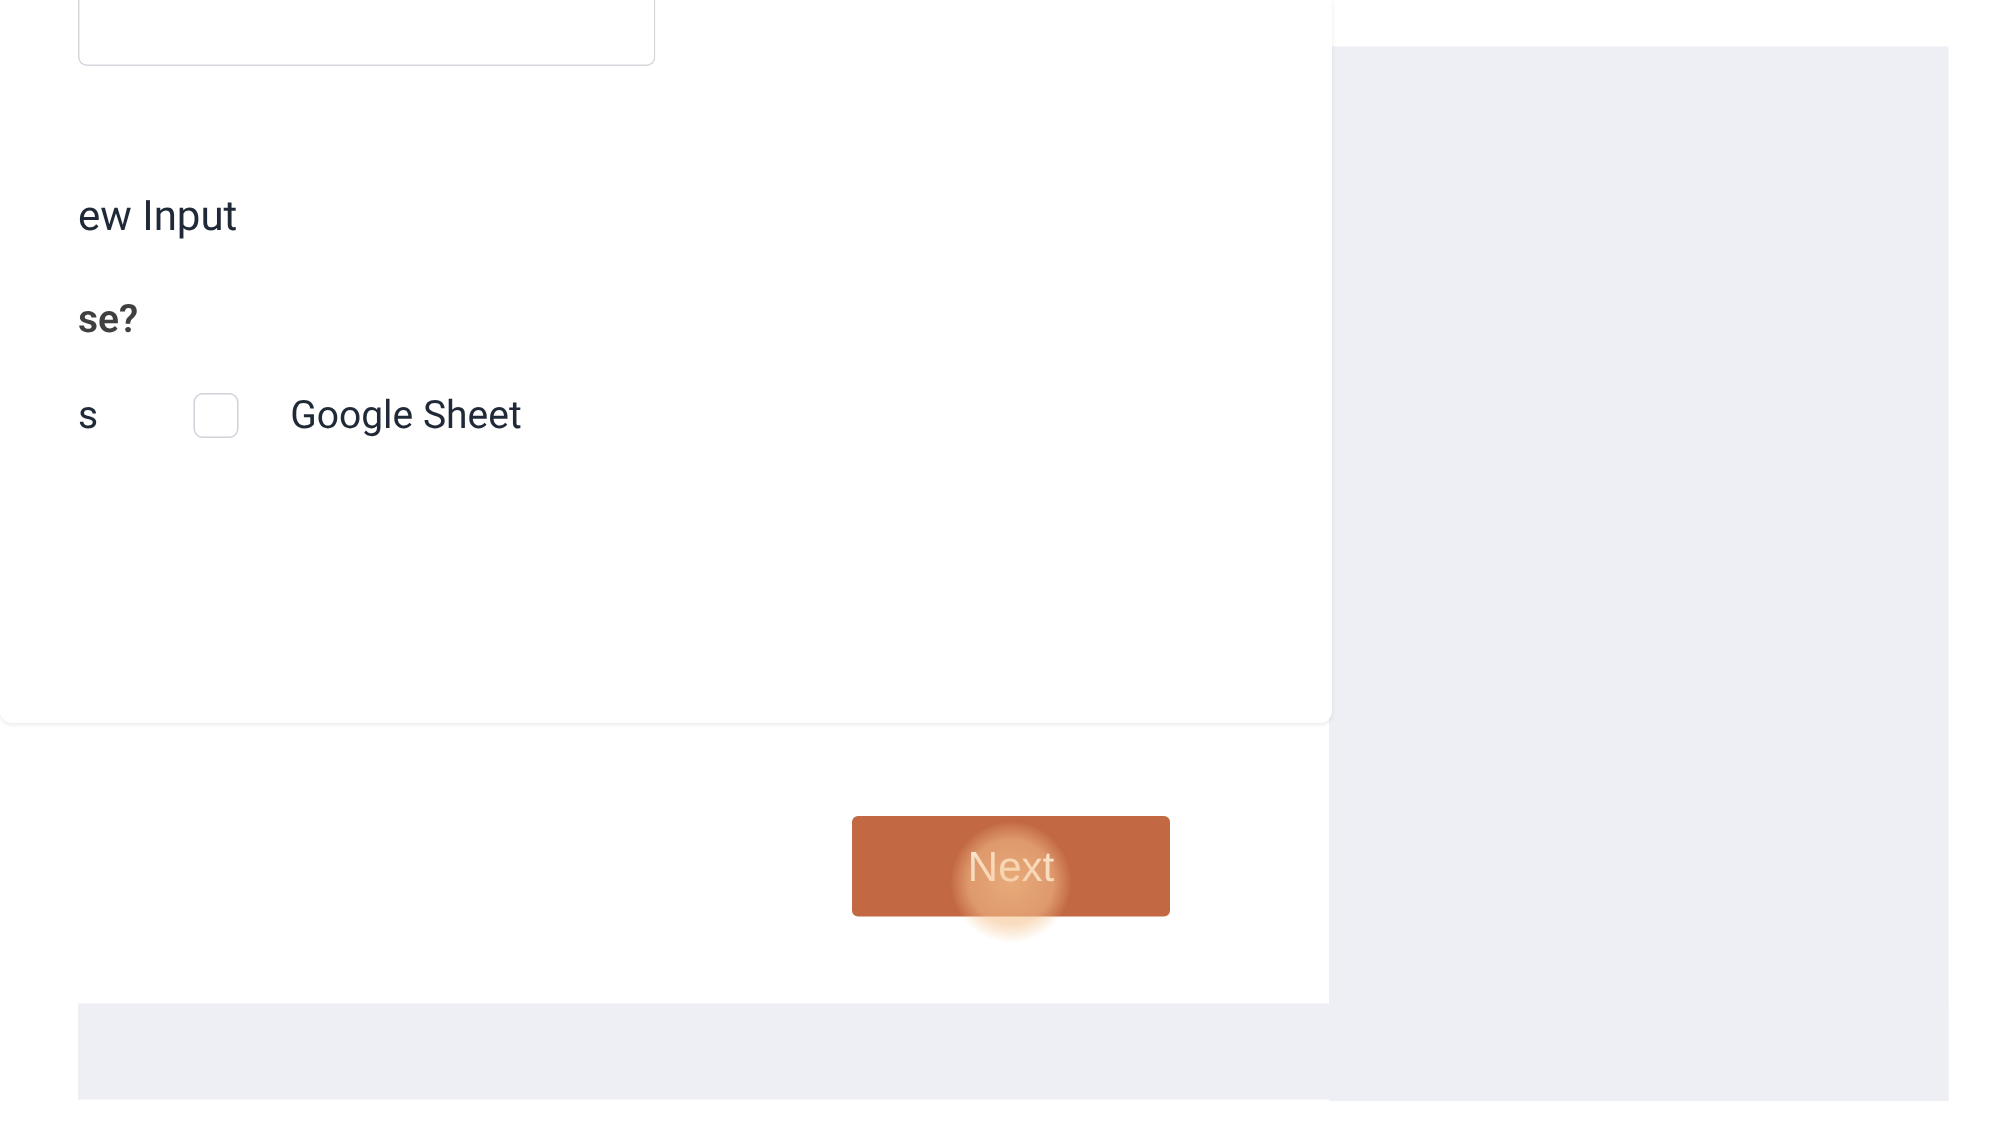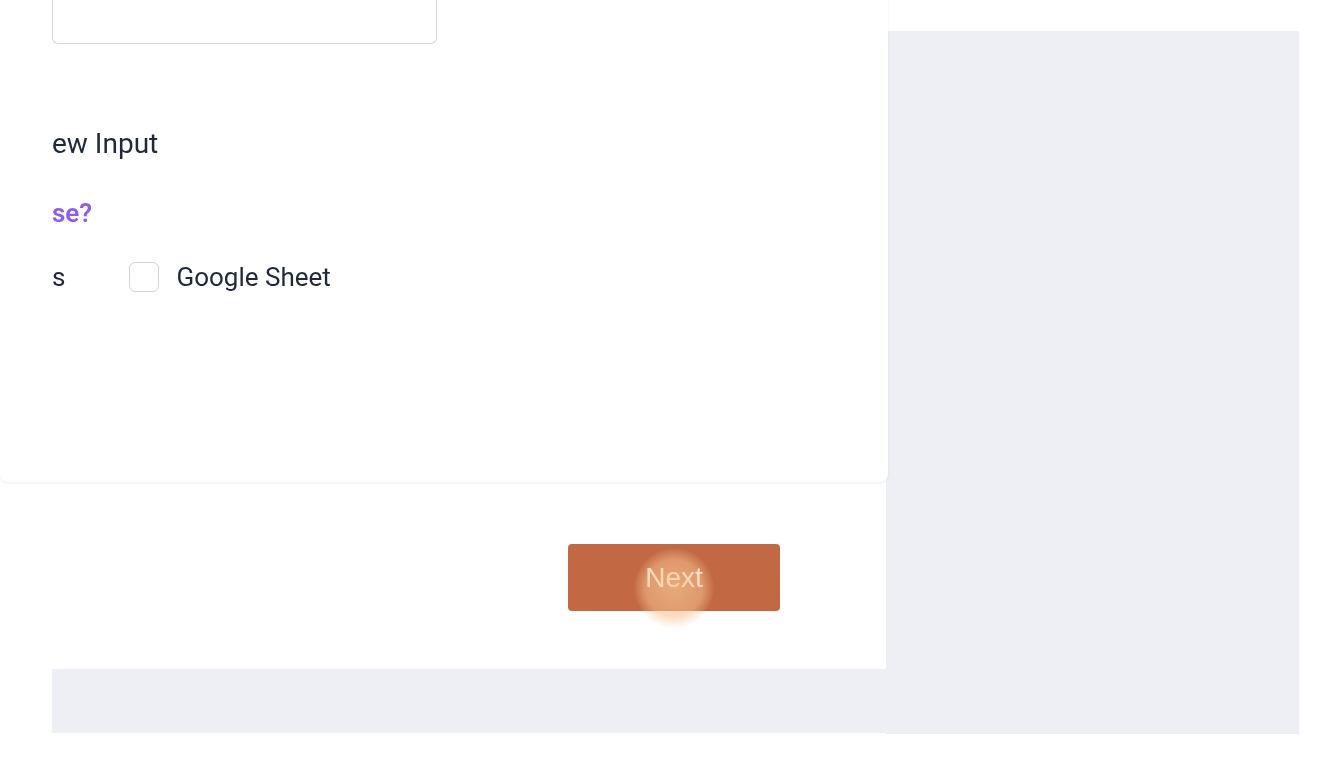--- a/index.html
+++ b/index.html
@@ -59,38 +59,38 @@
       font-size: 28px;
       font-weight: 400;
       color: #1f2937;
     }
     .question-fragment {
       position: absolute;
       top: 198px;
       left: 52px;
       font-size: 26px;
       font-weight: 600;
-      color: #8b5cf6;
+      color: #404040;
     }
     .options-row {
       position: absolute;
       top: 262px;
       left: 52px;
       display: flex;
       align-items: center;
       gap: 64px;
     }
     .option-fragment {
       font-size: 26px;
       color: #1f2937;
     }
     .option-group {
       display: flex;
       align-items: center;
-      gap: 17px;
+      gap: 34px;
     }
     .checkbox {
       width: 30px;
       height: 30px;
       border: 1.5px solid #cfd2d8;
       border-radius: 6px;
       background: #ffffff;
       cursor: pointer;
     }
     .next-button {

